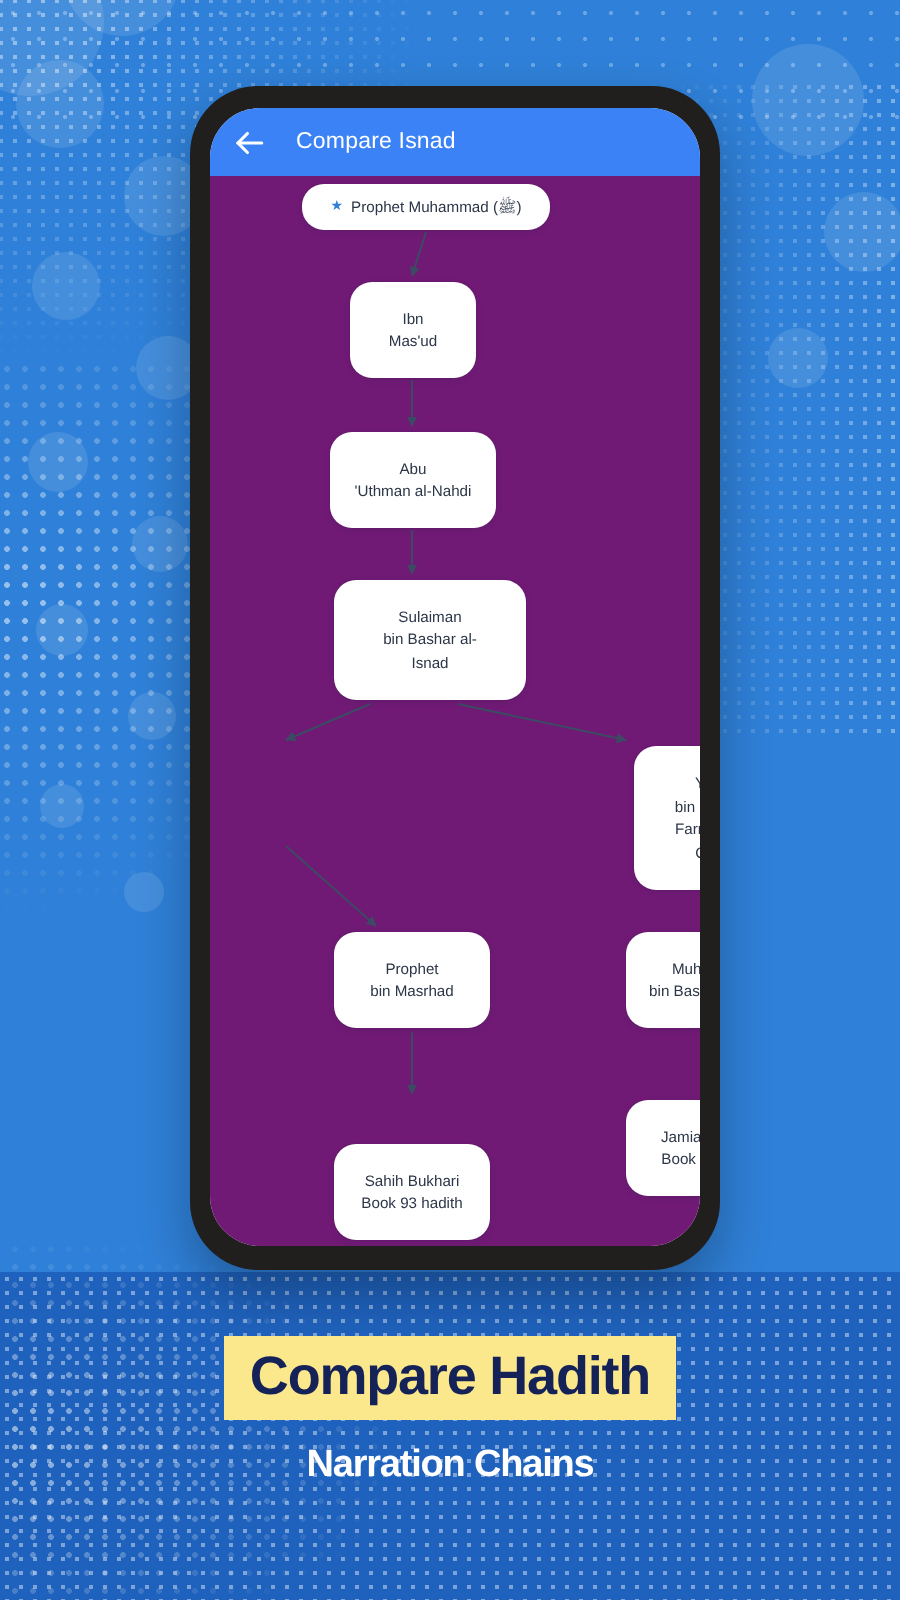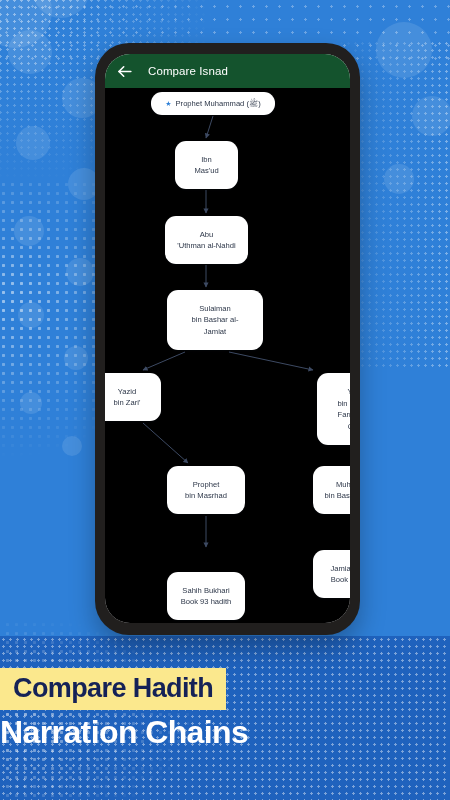--- a/index.html
+++ b/index.html
@@ -103,21 +103,21 @@
     right: 10px;
     bottom: 12px;
     background: #f5f6f8;
     border-radius: 25px;
     overflow: hidden;
   }
 
   
   #app-header {
     height: 34px;
-    background: #14532d;
+    background: #3b82f6;
     display: flex;
     align-items: center;
     padding-left: 10px;
     flex: 0 0 auto;
   }
   #back-arrow-icon {
     width: 19px; height: 19px;
     flex: 0 0 auto;
     display: block;
   }
@@ -125,21 +125,21 @@
     color: #ffffff;
     font-size: 11.5px;
     margin-left: 14px;
     letter-spacing: 0.1px;
   }
 
   
   #graph-canvas {
     position: absolute;
     left: 0; top: 34px; right: 0; bottom: 0;
-    background: #000000;
+    background: #701a75;
     overflow: hidden;
   }
   #edges-svg {
     position: absolute;
     left: 0; top: 0;
     width: 245px;
     height: 560px;
     overflow: visible;
   }
 
@@ -179,37 +179,37 @@
   #node-masdad       { left: 62px; top: 378px; width: 78px;  height: 48px; }
   #node-muhammad-b   { left: 208px; top: 378px; width: 86px; height: 48px; }
   #node-bukhari      { left: 62px; top: 484px; width: 78px;  height: 48px; }
   #node-tirmidhi     { left: 208px; top: 462px; width: 86px; height: 48px; }
 
   
   #promo {
     position: absolute;
     left: 0; right: 0;
     top: 668px;
-    text-align: left;
+    text-align: center;
   }
   #promo-line-1-wrap { display: block; line-height: 0; }
   #promo-line-1 {
     display: inline-block;
     background: #fbe88d;
     color: #152257;
     font-size: 27px;
     font-weight: bold;
     letter-spacing: -0.6px;
     padding: 5px 13px 7px 13px;
     line-height: 30px;
   }
   #promo-line-2 {
     display: block;
     color: #ffffff;
-    font-size: 32px;
+    font-size: 19px;
     font-weight: bold;
     letter-spacing: -0.6px;
     margin-top: 7px;
     line-height: 31px;
   }
 </style>
 </head>
 <body>
 
 <div id="bg-root">
@@ -282,27 +282,23 @@
       </div>
 
       <div class="node" id="node-ibn-masud">
         <span class="nline">Ibn</span>
         <span class="nline">Mas'ud</span>
       </div>
 
       <div class="node" id="node-sulaiman">
         <span class="nline">Sulaiman</span>
         <span class="nline">bin Bashar al-</span>
-        <span class="nline">Jamiat</span>
-      </div>
-
-      <div class="node" id="node-yazid">
-        <span class="nline">Yazid</span>
-        <span class="nline">bin Zari'</span>
-      </div>
+        <span class="nline">Isnad</span>
+      </div>
+
 
       <div class="node" id="node-yahya">
         <span class="nline">Yahya</span>
         <span class="nline">bin Sa'id bin</span>
         <span class="nline">Farroukh al-</span>
         <span class="nline">Qatan</span>
       </div>
 
       <div class="node" id="node-masdad">
         <span class="nline">Prophet</span>

